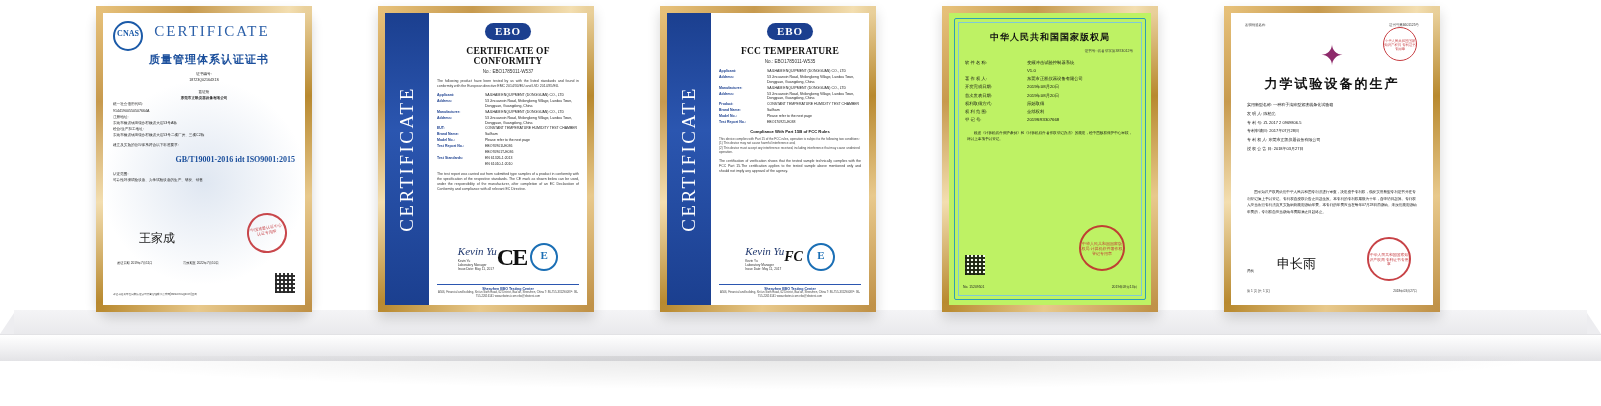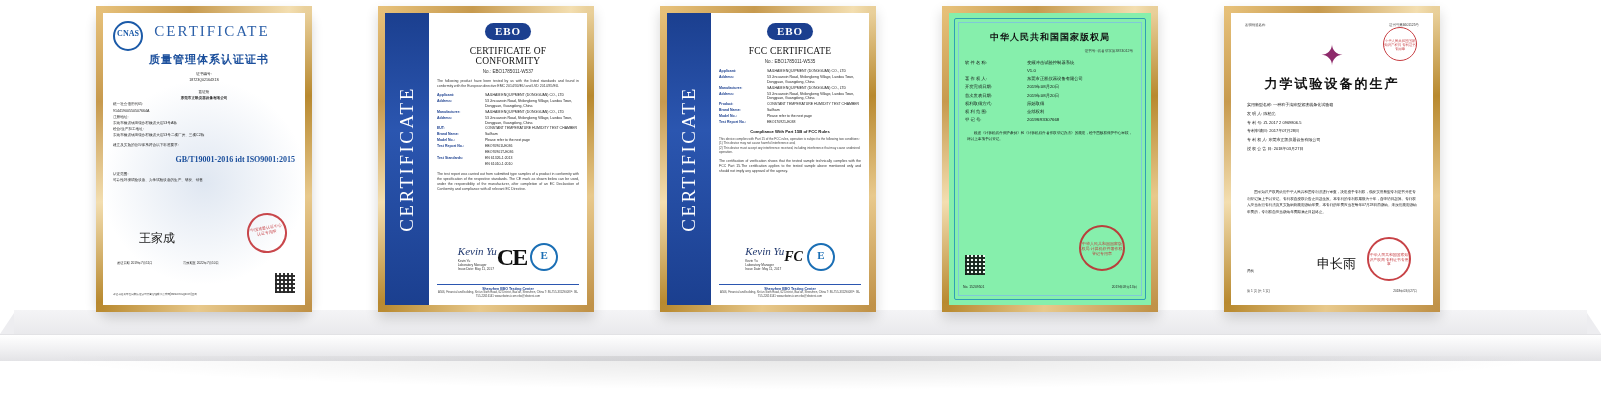--- a/index.html
+++ b/index.html
@@ -128,21 +128,21 @@
     font-size: 11px;
     font-weight: bold;
     letter-spacing: 1px;
     text-align: center;
     line-height: 17px;
     font-family: "Liberation Serif", serif;
   }
   .doc-title {
     text-align: center;
     font-family: "Liberation Serif", serif;
-    font-weight: normal;
+    font-weight: bold;
     font-size: 9.5px;
     color: #111;
     letter-spacing: 0.2px;
     margin-bottom: 3px;
   }
   .doc-sub {
     text-align: center;
     font-size: 4.6px;
     color: #333;
     margin-bottom: 5px;
@@ -324,21 +324,21 @@
     background-blend-mode: multiply;
     opacity: 0.85;
   }
 
   
   .cn-body {
     position: absolute;
     inset: 0;
     padding: 10px 12px;
     box-sizing: border-box;
-    background: #86efac;
+    background: #bef264;
   }
   .cn-orn {
     position: absolute;
     inset: 5px;
     border: 1.5px solid #2f9fb5;
     border-radius: 2px;
   }
   .cn-orn::after {
     content: "";
     position: absolute;
@@ -487,21 +487,20 @@
     box-sizing: border-box;
     line-height: 1.25;
     opacity: 0.88;
   }
   .pt-sign {
     position: absolute;
     left: 46px; bottom: 32px;
     font-family: "Liberation Serif", serif;
     font-size: 13px;
     color: #111;
-    margin-left: 40px;
   }
   .pt-foot {
     position: absolute;
     left: 16px; right: 16px; bottom: 12px;
     display: flex;
     justify-content: space-between;
     font-size: 3.2px;
     color: #333;
   }
   .pt-left-labels {
@@ -651,21 +650,21 @@
   </div>
 
   <div class="cert" style="left:660px;">
     <div class="frame"></div>
     <div class="inner">
       <div class="vbanner">
         <div class="vtext">CERTIFICATE</div>
       </div>
       <div class="vb-body">
         <div class="ebo-badge">EBO</div>
-        <div class="doc-title">FCC CERTIFICATE</div>
+        <div class="doc-title">FCC TEMPERATURE</div>
         <div class="doc-sub">
           <span>No.:</span>
           <span>EBO1785011-W535</span>
         </div>
 
         <div class="kv">
             <div class="k">Applicant:</div>
             <div class="v">SAILHAM ENQUIPMENT (DONGGUAN) CO., LTD</div>
           </div>
         <div class="kv">

